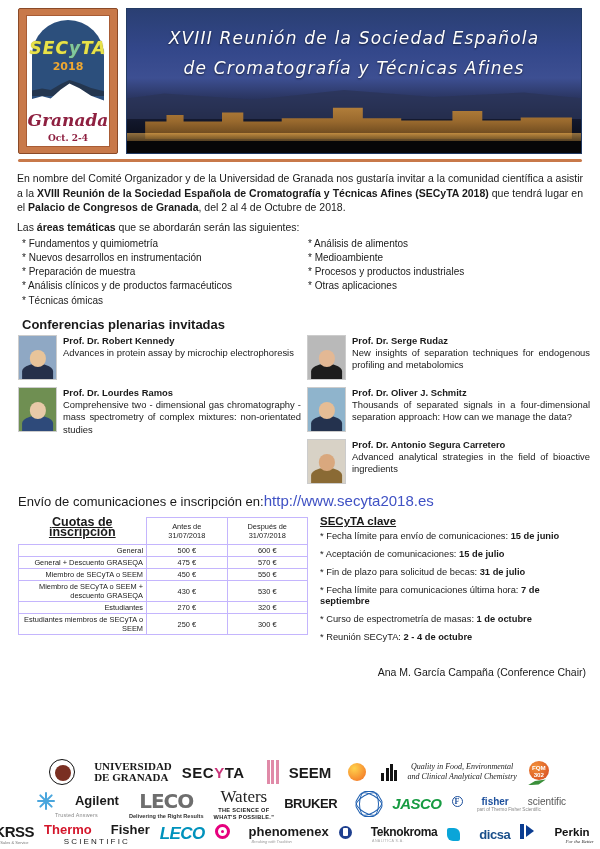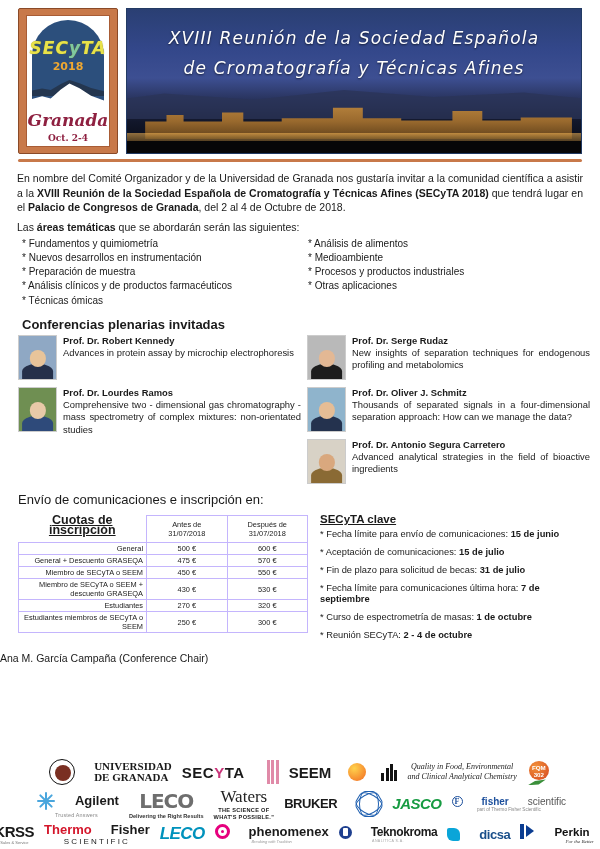--- a/index.html
+++ b/index.html
@@ -138,42 +138,42 @@
   .spk-name { font-size:9.4px; font-weight:bold; line-height:12px; }
   .spk-title { font-size:9.4px; line-height:12.4px; text-align:justify; }
 
   .envio {
     display:flex; align-items:baseline; margin:1px 0 0 18px; 
   }
   .envio-label { font-size:13px; }
   .envio-url { font-size:15px; color:#3f51c4; }
 
   
-  .lower { display:flex; margin:6px 10px 4px 18px; gap:6px; }
+  .lower { display:flex; margin:6px 10px 16px 18px; gap:6px; }
   .lower-l { width:290px; flex:0 0 290px; }
   .lower-r { flex:1; padding-left:6px; }
   .fees-title {
     flex:1; font-size:12.5px; font-weight:bold; text-decoration:underline;
     text-align:center; padding-bottom:6px;
   }
   table.fees { border-collapse:collapse; width:100%; margin-top:2px; }
   table.fees th, table.fees td {
     border:1px solid #c4b5fd; padding:1px 3px; font-size:7.4px;
   }
   table.fees th { font-weight:normal; text-align:center; line-height:9.6px; width:46px; }
   table.fees th.blank { border:none; }
   table.fees td.lab { text-align:right; }
   table.fees td.val { text-align:center; width:46px; }
 
   .fechas-h { font-size:11.5px; font-weight:bold; text-decoration:underline; }
   .fechas ul { list-style:none; margin:4px 0 0 0; padding:0; }
   .fechas li { font-size:9.3px; line-height:11px; margin-bottom:7px; }
   .fechas li b { font-weight:bold; }
 
-  .chair { text-align:left; font-size:10.5px; margin:2px 14px 0 0; }
+  .chair { text-align:right; font-size:10.5px; margin:2px 14px 0 0; }
 
   
   .sponsors { position:absolute; left:0; right:0; bottom:2px; }
   .sp-row {
     display:flex; align-items:center; justify-content:center;
     gap:10px; padding:1px 6px;
   }
   .sp { display:flex; flex-direction:column; align-items:center; justify-content:center; }
   .sp-main { display:flex; align-items:center; gap:19px; }
   .sp-sub { font-size:5.4px; color:#8a8a8a; letter-spacing:.2px; }
@@ -381,20 +381,21 @@
           <div class="spk-txt">
             <div class="spk-name">Prof. Dr. Antonio Segura Carretero</div>
             <div class="spk-title">Advanced analytical strategies in the field of bioactive ingredients</div>
           </div>
         </div>
       </div>
   </div>
 
   <div class="envio">
     <span class="envio-label">Envío de comunicaciones e inscripción en:</span>
+    <span class="envio-url">http://www.secyta2018.es</span>
   </div>
 
   <div class="lower">
     <div class="lower-l">
       <table class="fees">
         <thead>
           <tr>
             <th class="blank">
               <div class="fees-title">Cuotas de inscripción</div>
             </th>

